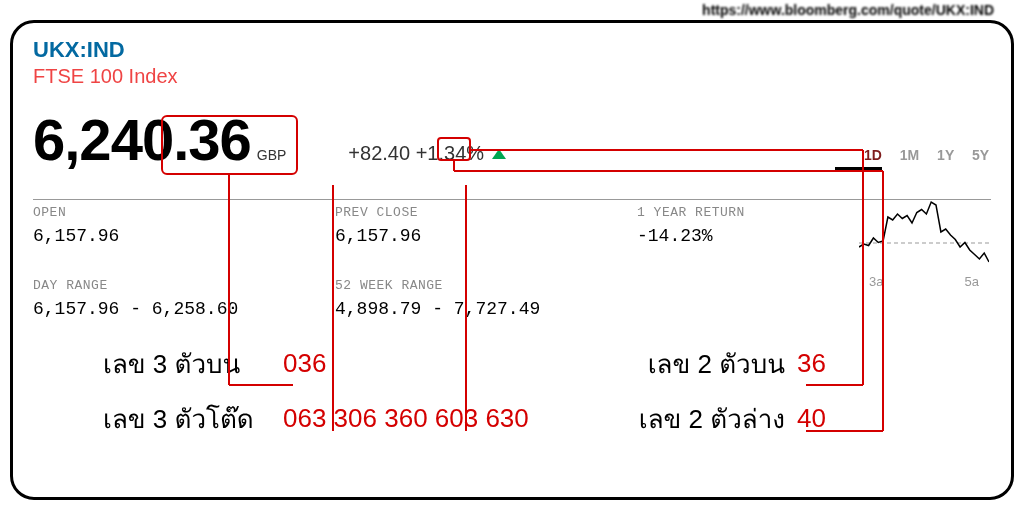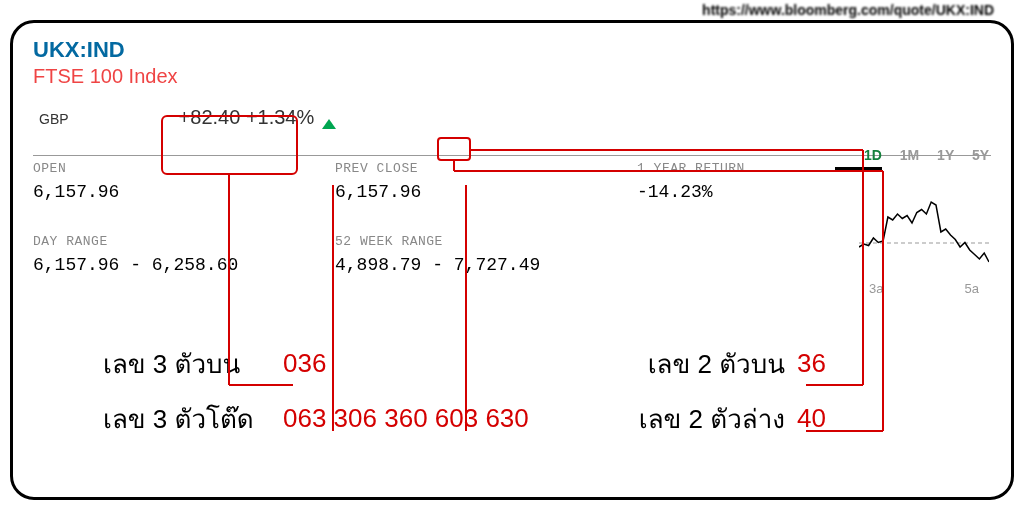--- a/index.html
+++ b/index.html
@@ -5,40 +5,40 @@
     * { margin: 0; padding: 0; box-sizing: border-box; }
     body { width: 1024px; height: 510px; background: #fff; font-family: -apple-system, BlinkMacSystemFont, "Segoe UI", Arial, sans-serif; position: relative; }
     .source-url { position: absolute; top: 2px; right: 30px; font-size: 14px; font-weight: bold; color: #000; filter: blur(1.2px); }
     .card { position: absolute; top: 20px; left: 10px; right: 10px; bottom: 10px; border: 3px solid #000; border-radius: 24px; background: #fff; overflow: hidden; }
     .inner { padding: 14px 20px 0 20px; position: relative; height: 100%; }
     .ticker { font-size: 22px; font-weight: 700; color: #0369a1; }
     .index-name { font-size: 20px; color: #ef4444; margin-top: 2px; }
     .price-row { display: flex; align-items: baseline; margin-top: 18px; }
     .price { font-size: 58px; font-weight: 800; color: #000; letter-spacing: -1px; white-space: nowrap; }
     .currency { font-size: 14px; color: #333; margin-left: 6px; }
-    .change-block { margin-left: 110px; display: flex; align-items: flex-end; font-size: 20px; color: #333; white-space: nowrap; }
+    .change-block { margin-left: 62px; display: flex; align-items: center; font-size: 20px; color: #333; white-space: nowrap; }
     .change-block .tri { display: inline-block; margin-left: 8px; width: 0; height: 0; border-left: 7px solid transparent; border-right: 7px solid transparent; border-bottom: 10px solid #00a651; }
     .rule { border: none; border-top: 1px solid #999; margin: 26px 0 0 0; }
     .stats { display: grid; grid-template-columns: 270px 270px 270px 1fr; column-gap: 0; row-gap: 18px; margin-top: 5px; font-family: "Courier New", monospace; gap: 32px; }
     .stat-label { font-size: 13px; color: #888; letter-spacing: 0.5px; }
     .stat-value { font-size: 18px; color: #000; margin-top: 6px; }
     .lotto { position: absolute; left: 90px; right: 20px; bottom: 44px; font-size: 26px; color: #000; font-family: Arial, sans-serif; }
     .lotto .row { display: flex; align-items: center; margin-bottom: 14px; white-space: nowrap; }
     .lotto .lbl { width: 180px; }
     .lotto .lbl2 { margin-left: 52px; width: 170px; text-align: right; }
     .lotto .red { color: #d40000; }
     .lotto .red-strong { color: #d40000; font-weight: 500; }
     .lotto .val1 { width: 280px; }
     .lotto .val2 { margin-left: 12px; }
     .time-tabs { position: absolute; top: 124px; right: 22px; font-size: 14px; font-weight: 700; color: #999; }
     .time-tabs span { margin-left: 14px; cursor: pointer; }
-    .time-tabs .active { color: #15803d; border-bottom: 3px solid #000; padding-bottom: 4px; padding-left: 29px; }
+    .time-tabs .active { color: #7f1d1d; border-bottom: 3px solid #000; padding-bottom: 4px; padding-left: 29px; }
     .mini-chart { position: absolute; top: 164px; right: 22px; width: 130px; height: 90px; }
     .mini-chart .dashed { stroke: #999; stroke-width: 1; stroke-dasharray: 4 3; }
-    .mini-chart-times { position: absolute; top: 258px; right: 32px; width: 110px; display: flex; justify-content: space-between; font-size: 13px; color: #999; }
+    .mini-chart-times { position: absolute; top: 251px; right: 32px; width: 110px; display: flex; justify-content: space-between; font-size: 13px; color: #999; }
 
     
     .anno { position: absolute; border: 2px solid #d40000; border-radius: 6px; pointer-events: none; }
     .box-price { top: 92px; left: 148px; width: 137px; height: 60px; }
     .box-change { top: 114px; left: 424px; width: 34px; height: 24px; border-radius: 4px; }
 
     
     .overlay-svg { position: absolute; inset: 0; width: 100%; height: 100%; pointer-events: none; }
     .overlay-svg line { stroke: #d40000; stroke-width: 2; }
   </style>
@@ -47,20 +47,21 @@
 
 <div class="source-url">https://www.bloomberg.com/quote/UKX:IND</div>
 
 <div class="card">
   <div class="inner">
 
     <div class="ticker">UKX:IND</div>
     <div class="index-name">FTSE 100 Index</div>
 
     <div class="price-row">
+      <span class="price">6,240.36</span>
       <span class="currency">GBP</span>
       <span class="change-block">
         <span>+82</span>.<span>40</span>&nbsp;<span>+1.34%</span>
         <span class="tri"></span>
       </span>
     </div>
 
     <div class="time-tabs">
       <span class="active">1D</span>
       <span>1M</span>

